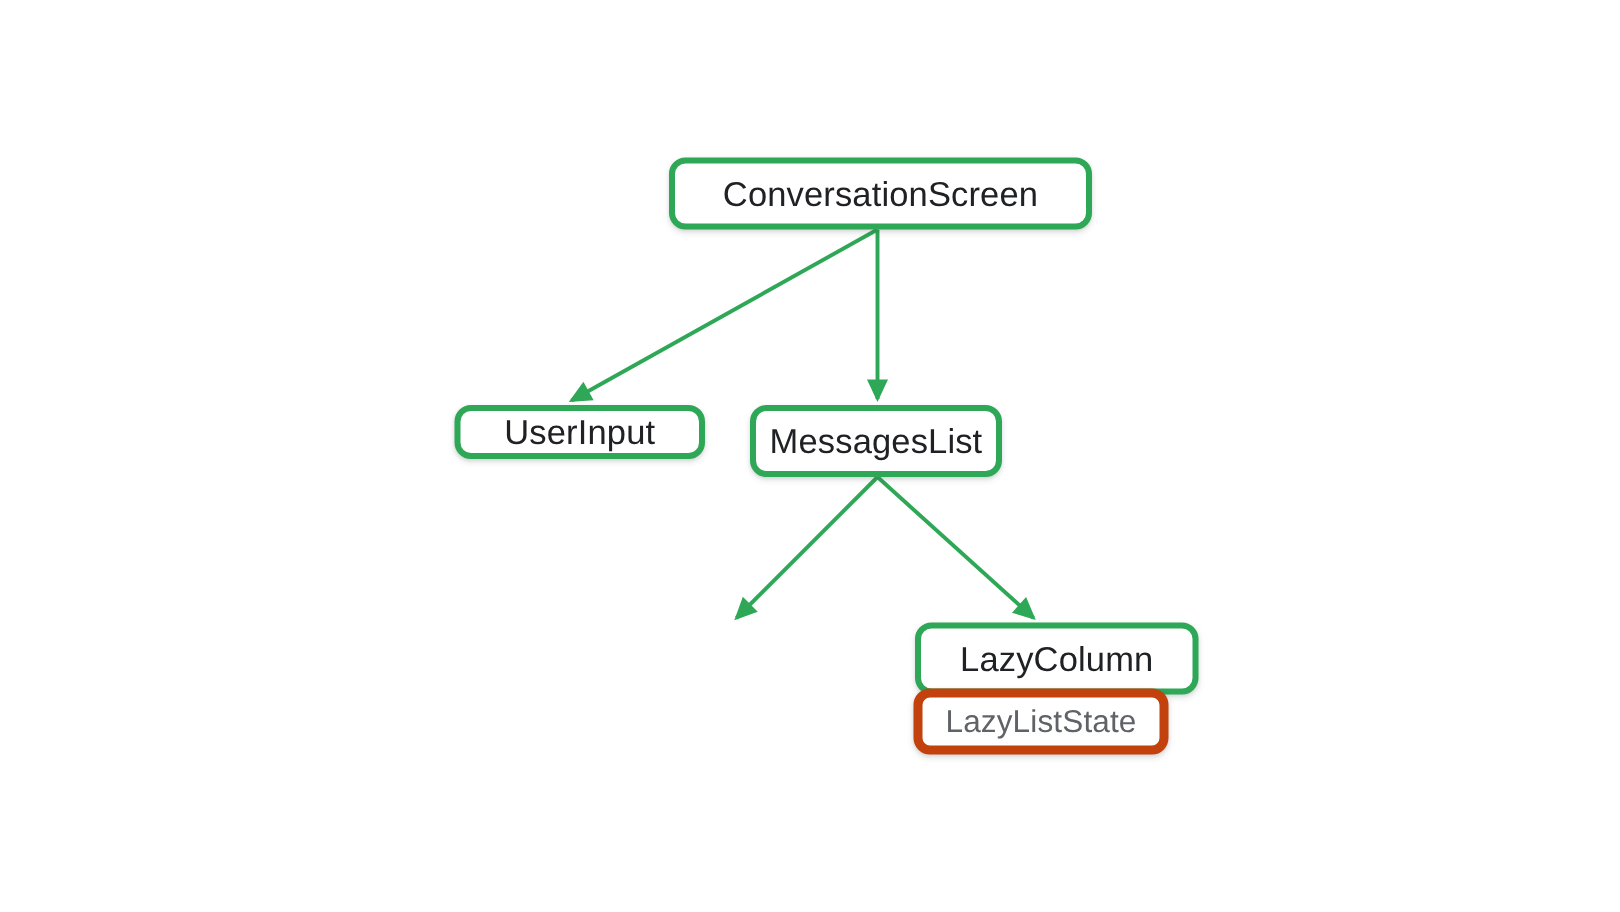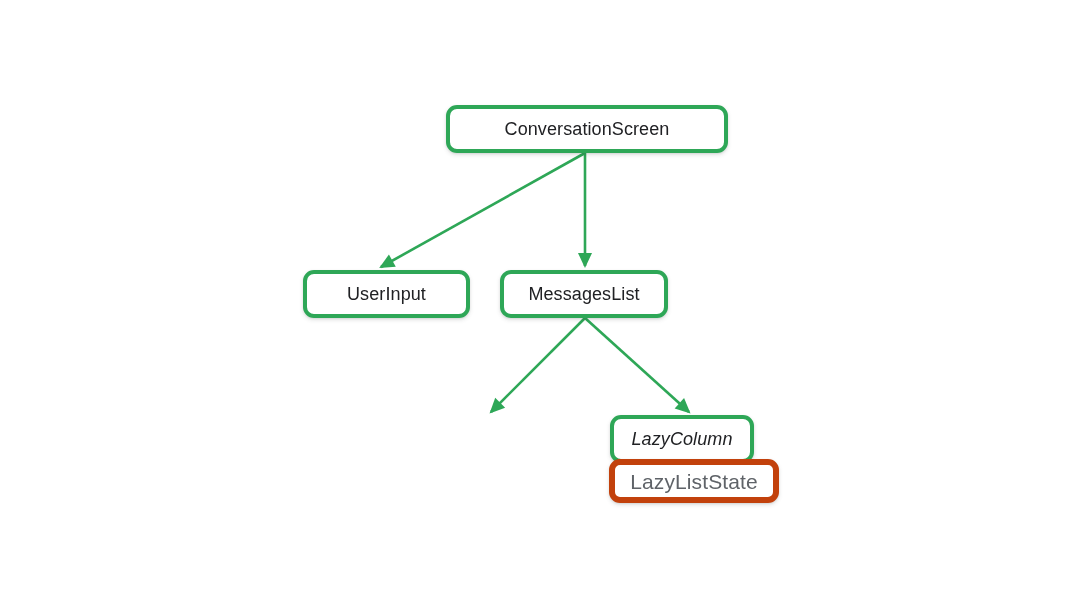--- a/index.html
+++ b/index.html
@@ -37,39 +37,39 @@
     display: flex;
     align-items: center;
     justify-content: center;
     white-space: nowrap;
   }
   .node-composable {
     border: 4px solid #2ea757;
     border-radius: 11px;
     box-shadow: 0 2px 4px rgba(60,64,67,0.14), 0 1px 2px rgba(60,64,67,0.10);
     color: #202124;
-    font-size: 18px;
+    font-size: 23px;
     letter-spacing: 0.1px;
     z-index: 3;
   }
   .node-state {
     border: 6px solid #c2410c;
     border-radius: 11px;
     box-shadow: 0 2px 4px rgba(60,64,67,0.14), 0 1px 2px rgba(60,64,67,0.10);
     color: #5f6368;
     font-size: 21px;
     letter-spacing: 0.1px;
     z-index: 4;
   }
   
   #node-conversationscreen { left: 446px; top: 105px; width: 282px;  height: 48px; }
-  #node-userinput          { left: 303px; top: 270px; width: 167px;  height: 48px; }
+  #node-userinput          { left: 303px; top: 270px; width: 167px;  height: 36px; }
   #node-messageslist       { left: 500px; top: 270px; width: 168px;  height: 48px; justify-content: center; }
   #node-button             { left: 400px; top: 415px; width: 165px;  height: 48px; }
-  #node-lazycolumn         { left: 610px; top: 415px; width: 144px;  height: 48px; font-style: italic; }
+  #node-lazycolumn         { left: 610px; top: 415px; width: 189px;  height: 48px; }
   #node-lazyliststate      { left: 609px; top: 459px; width: 170px;  height: 44px; }
   .node-label {
     display: block;
     line-height: 1;
   }
 </style>
 </head>
 <body>
 
 <div id="diagram-canvas">

